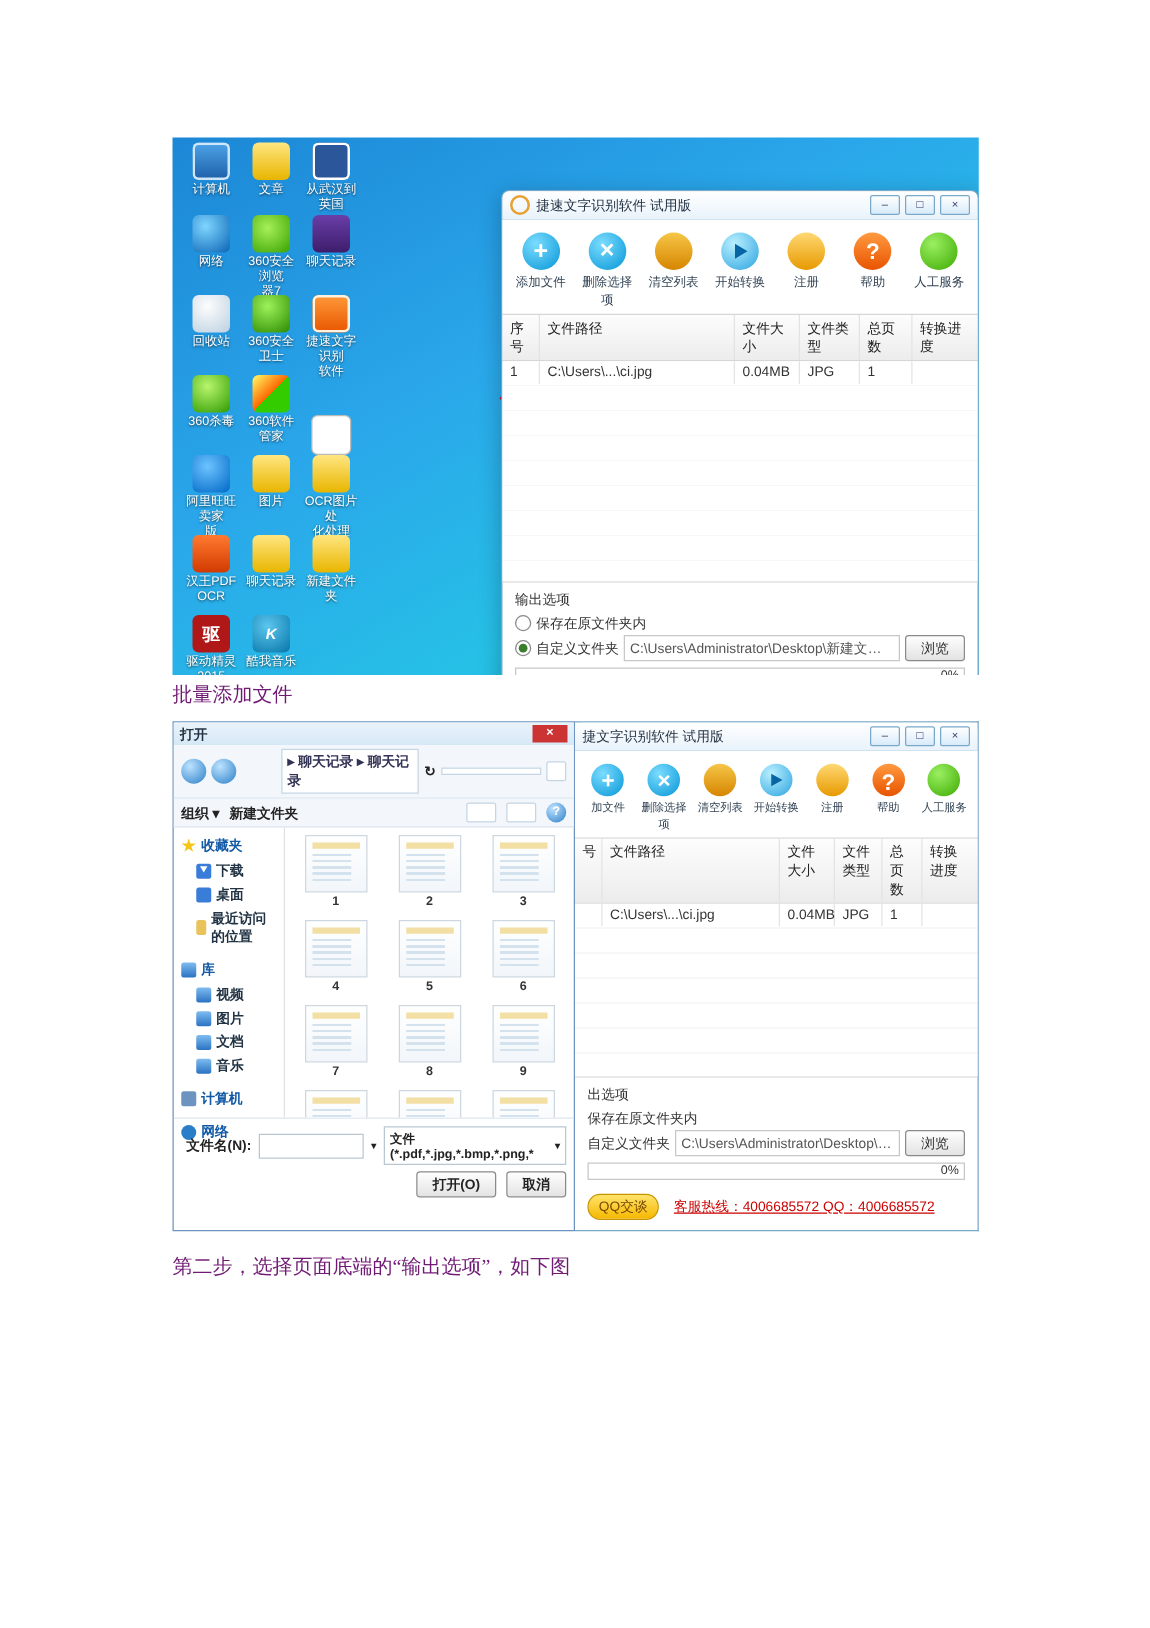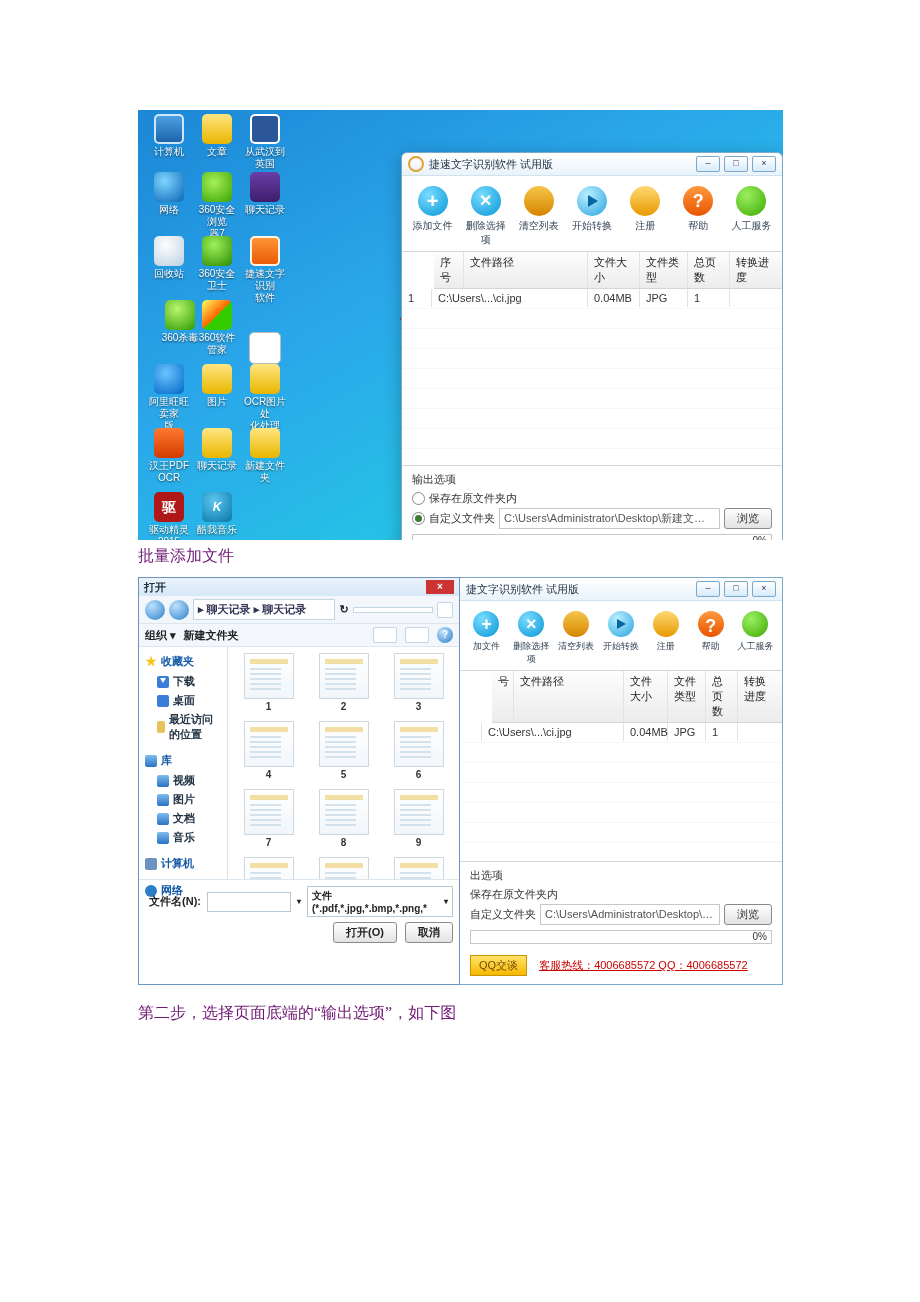--- a/index.html
+++ b/index.html
@@ -54,47 +54,47 @@
   .ti-broom { background:linear-gradient(#f6c648,#d68500); border-radius:6px; }
   .ti-play { background:radial-gradient(circle at 35% 30%,#baf0ff,#2aa3e0); }
   .ti-play::after{ content:""; position:absolute; left:11px; top:9px; border-left:10px solid #0865a3; border-top:6px solid transparent; border-bottom:6px solid transparent; }
   .ti-lock { background:linear-gradient(#ffd873,#e79a00); border-radius:6px; }
   .ti-help { background:linear-gradient(#ff9a40,#e85400); border-radius:6px; }
   .ti-help::after{ content:"?"; color:#fff; font:bold 18px/30px sans-serif; position:absolute; inset:0; }
   .ti-phone { background:radial-gradient(circle at 35% 30%,#9bef62,#3caa00); border-radius:8px; }
 
   .grid { border-top:1px solid #d6d6d6; border-bottom:1px solid #d6d6d6; }
   .gh,.gr { display:flex; font-size:11px; }
-  .gh { background:linear-gradient(#fdfdfd,#ececec); border-bottom:1px solid #d6d6d6;margin-left:32px; }
+  .gh { background:linear-gradient(#fdfdfd,#ececec); border-bottom:1px solid #d6d6d6; }
   .gh>div,.gr>div { padding:3px 6px; border-right:1px solid #e3e3e3; box-sizing:border-box; }
   .c-idx{width:30px;} .c-path{flex:1;} .c-size{width:52px;} .c-type{width:48px;} .c-pages{width:42px;} .c-prog{width:52px;border-right:none!important;}
   .gr { color:#333; }
   .gridbody { height:176px; background:repeating-linear-gradient(#fff,#fff 19px,#f7f7f7 19px,#f7f7f7 20px); }
 
   .outgroup { padding:6px 10px 8px; font-size:11px; color:#333; }
   .outgroup .lbl { color:#333; margin-bottom:4px; display:block; }
   .radio-row { display:flex; align-items:center; gap:4px; margin:2px 0; }
   .radio { width:11px;height:11px;border:1px solid #888;border-radius:50%; display:inline-block; position:relative; background:#fff; }
   .radio.on::after{ content:""; position:absolute; inset:2px; background:#3a7d2c; border-radius:50%; }
   .pathbox { flex:1; border:1px solid #c7c7c7; background:#fff; padding:2px 4px; font-size:11px; color:#555; overflow:hidden; text-overflow:ellipsis; white-space:nowrap; }
   .btn { border:1px solid #8a8a8a; background:linear-gradient(#fefefe,#e3e3e3); border-radius:3px; padding:2px 12px; font-size:11px; }
   .progressbar { height:12px; border:1px solid #c7c7c7; background:#fff; margin:5px 0 3px; position:relative; }
   .progressbar .pct { position:absolute; right:4px; top:0; font-size:10px; color:#333; }
   .footer { display:flex; align-items:center; gap:12px; padding:0 10px 8px; }
-  .qqbuy { background:linear-gradient(#ffe36a,#f6b800); border:1px solid #c79400; border-radius:0; padding:2px 8px; font-size:11px; color:#7a4a00; }
+  .qqbuy { background:linear-gradient(#ffe36a,#f6b800); border:1px solid #c79400; border-radius:10px; padding:2px 8px; font-size:11px; color:#7a4a00; }
   .hotline { color:#c00; text-decoration:underline; font-size:11px; }
 
   
   .shot2 { width:645px; margin-left:138px; display:flex; }
   .opendlg { width:320px; border:1px solid #6d94c0; background:#fff; position:relative;font-weight:bold; }
   .opendlg .otb { height:18px; background:linear-gradient(#eaf3fb,#d6e8f6); display:flex; align-items:center; padding:0 5px; font-size:11px; color:#234; }
   .opendlg .otb .x { margin-left:auto; width:28px;height:14px;background:#c33;color:#fff;text-align:center;line-height:13px;border-radius:0 0 0 0;font-size:10px; }
   .onav { display:flex; align-items:center; gap:4px; padding:3px 6px; background:#f3f7fb; border-bottom:1px solid #dbe6ef; font-size:11px; }
   .onav .back,.onav .fwd { width:20px;height:20px;border-radius:50%;background:radial-gradient(circle at 35% 30%,#bde3ff,#2a7ec7); }
-  .onav .crumb { flex:1; border:1px solid #c4d5e3; background:#fff; padding:2px 4px; color:#335; }
+  .onav .crumb { flex:1; border:1px solid #c4d5e3; background:#fff; padding:2px 4px; color:#335;margin-left:32px; }
   .onav .search { width:70px; border:1px solid #c4d5e3; background:#fff; padding:2px 4px; color:#888; font-style:italic; }
   .onav .mag { width:14px;height:14px;border:1px solid #c4d5e3;border-radius:2px;background:#fff; }
   .otool { display:flex; align-items:center; padding:3px 6px; background:#f3f7fb; border-bottom:1px solid #dbe6ef; font-size:11px; gap:8px; }
   .otool .sp { flex:1; }
   .otool .vw { width:22px;height:14px;border:1px solid #c4d5e3;background:#fff;border-radius:2px; }
   .otool .hb { width:16px;height:16px;border-radius:50%;background:radial-gradient(circle at 35% 30%,#bfe3ff,#2a7ec7);color:#fff;text-align:center;line-height:15px;font-size:10px; }
   .obody { display:flex; height:232px; }
   .nav { width:88px; border-right:1px solid #e2e2e2; padding:4px 0; font-size:11px; }
   .navh { color:#1259a6; padding:3px 6px; display:flex; align-items:center; gap:4px; }
   .navi { padding:2px 6px 2px 18px; display:flex; align-items:center; gap:4px; color:#234; }
@@ -168,21 +168,21 @@
           </div>
           <div class="desk-icon" style="left: 56px; top: 126px;">
             <div class="i i-shield"></div>
             <div class="lbl">360安全卫士</div>
           </div>
           <div class="desk-icon" style="left: 104px; top: 126px;">
             <div class="i i-jisu"></div>
             <div class="lbl">捷速文字识别
 软件</div>
           </div>
-          <div class="desk-icon" style="left: 19px; top: 190px;">
+          <div class="desk-icon" style="left: 8px; top: 190px;">
             <div class="i i-360kill"></div>
             <div class="lbl">360杀毒</div>
           </div>
           <div class="desk-icon" style="left: 56px; top: 190px;">
             <div class="i i-360mgr badge"></div>
             <div class="lbl">360软件管家</div>
           </div>
           <div class="desk-icon" style="left: 104px; top: 190px; margin-top: 32px;">
             <div class="i i-file"></div>
             <div class="lbl">ci</div>

